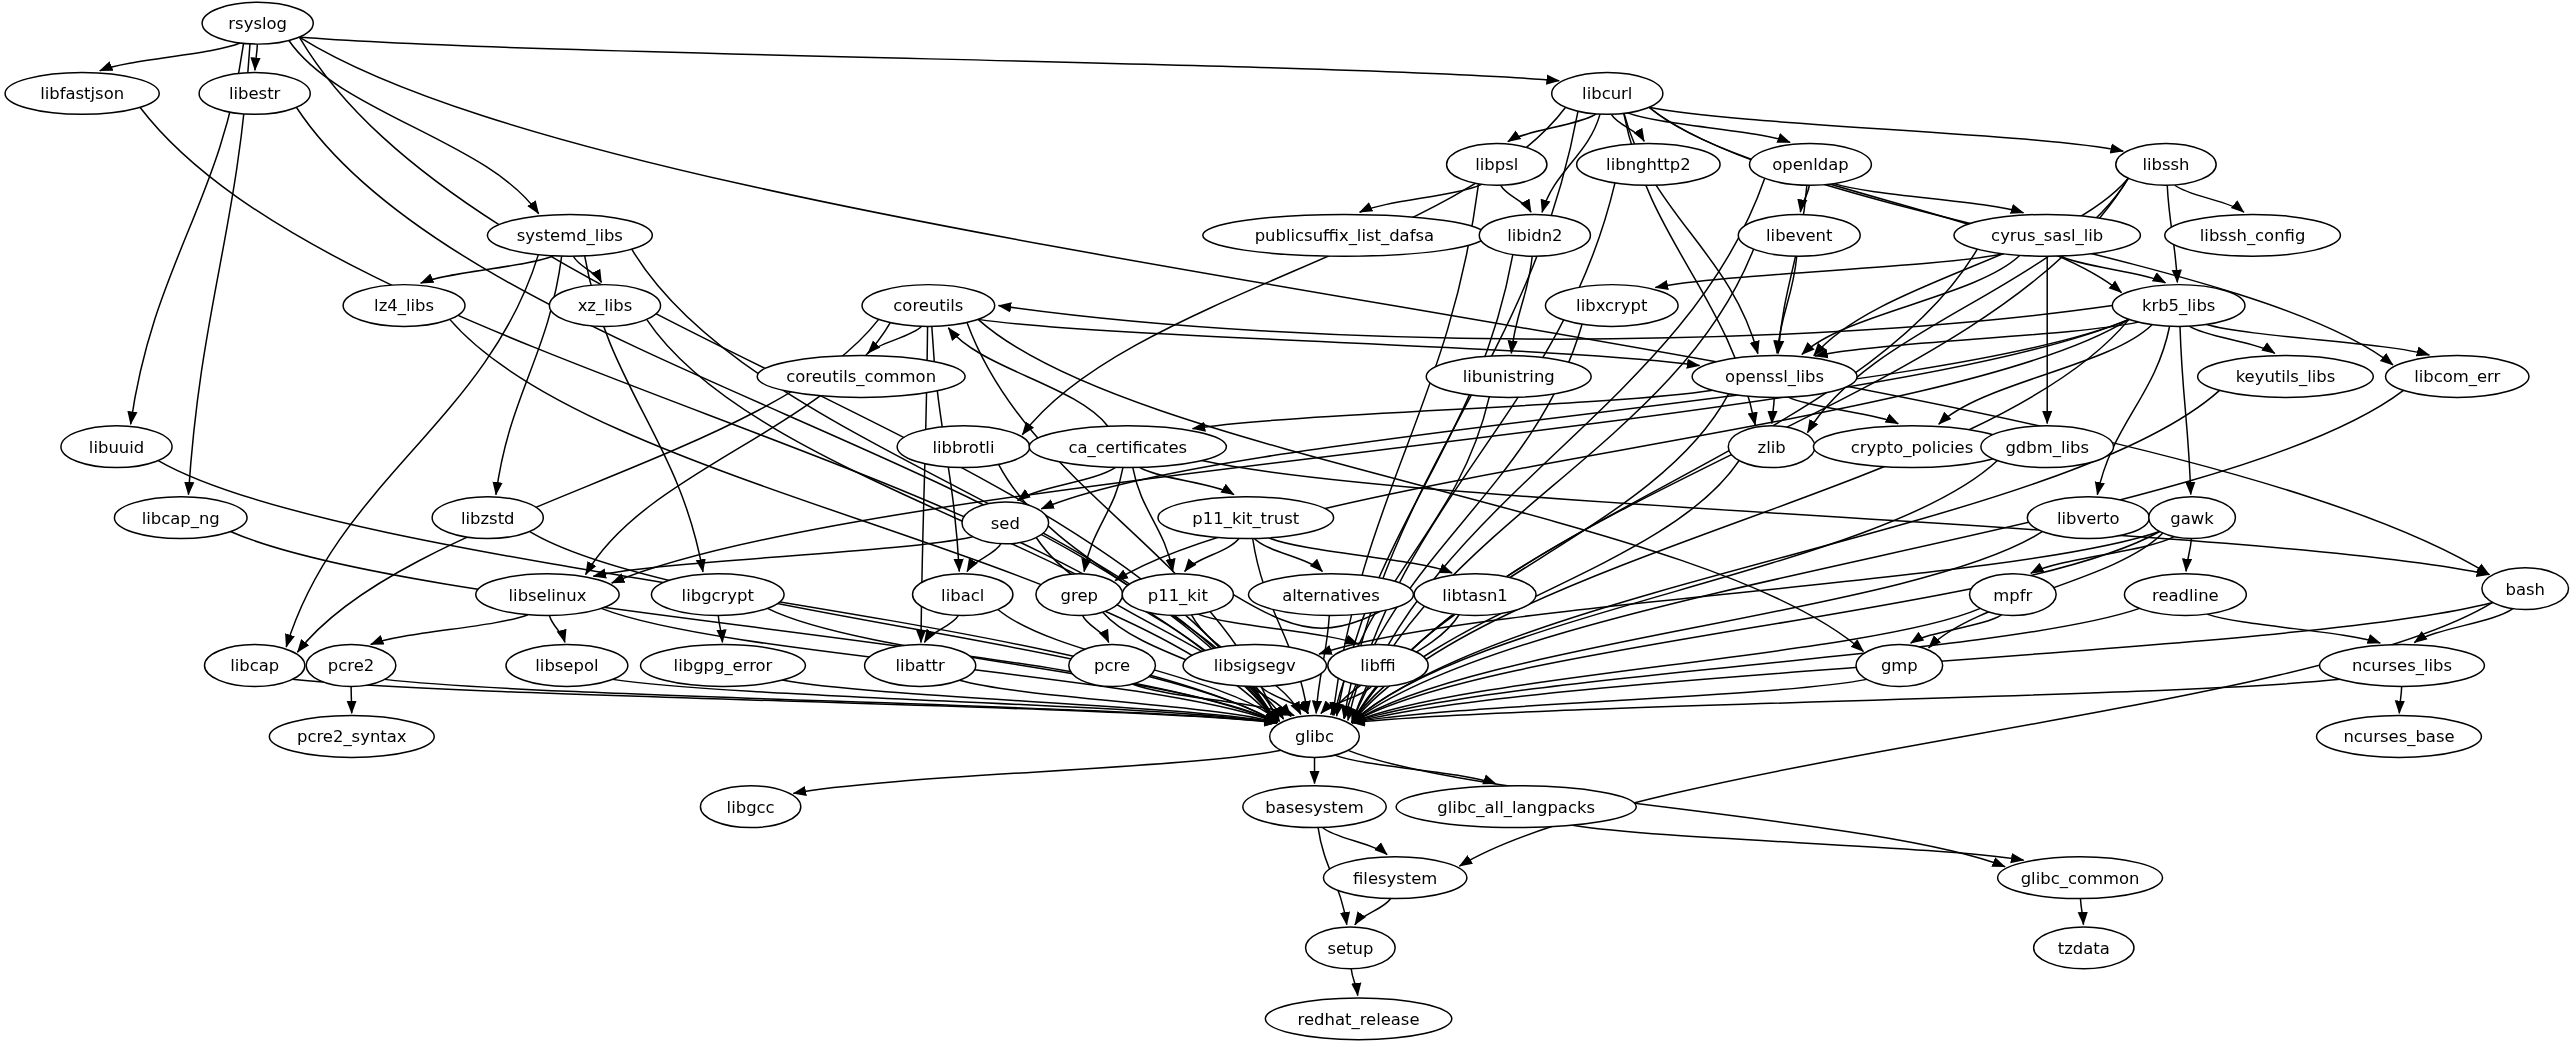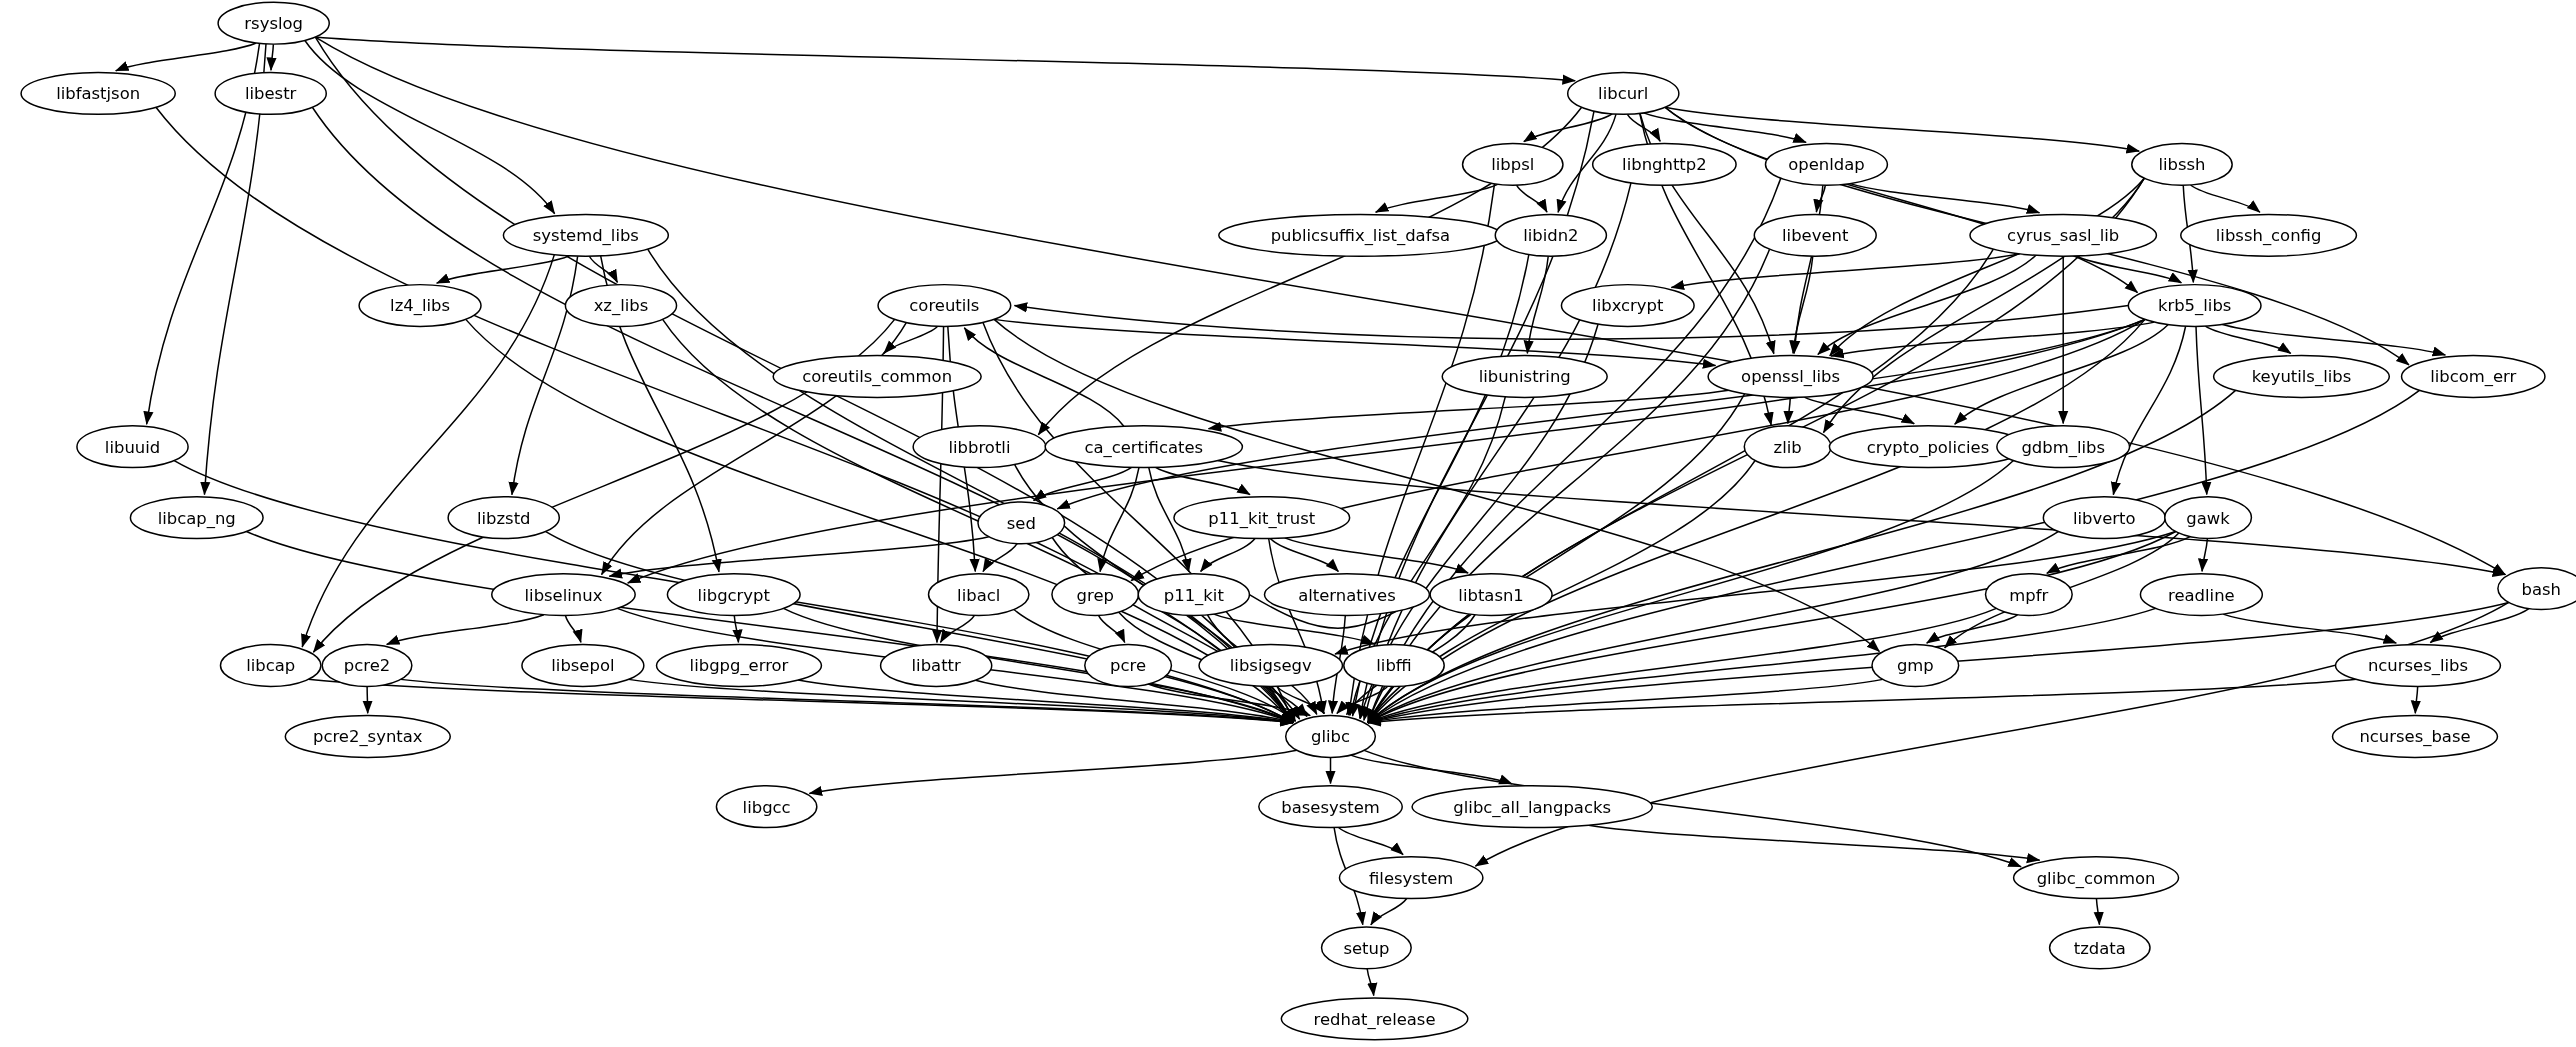--- a/index.html
+++ b/index.html
@@ -9,21 +9,20 @@
     width: 2576px;
     height: 1048px;
     overflow: hidden;
     font-family: "DejaVu Sans", sans-serif;
   }
   #canvas {
     position: relative;
     width: 2260px;
     height: 1048px;
     background: #ffffff;
-    padding-left: 16px;
   }
   svg { display: block; }
   .edge {
     fill: none;
     stroke-width: 2px;
   }
   .node-ellipse {
     stroke-width: 2px;
   }
   .node-label {

